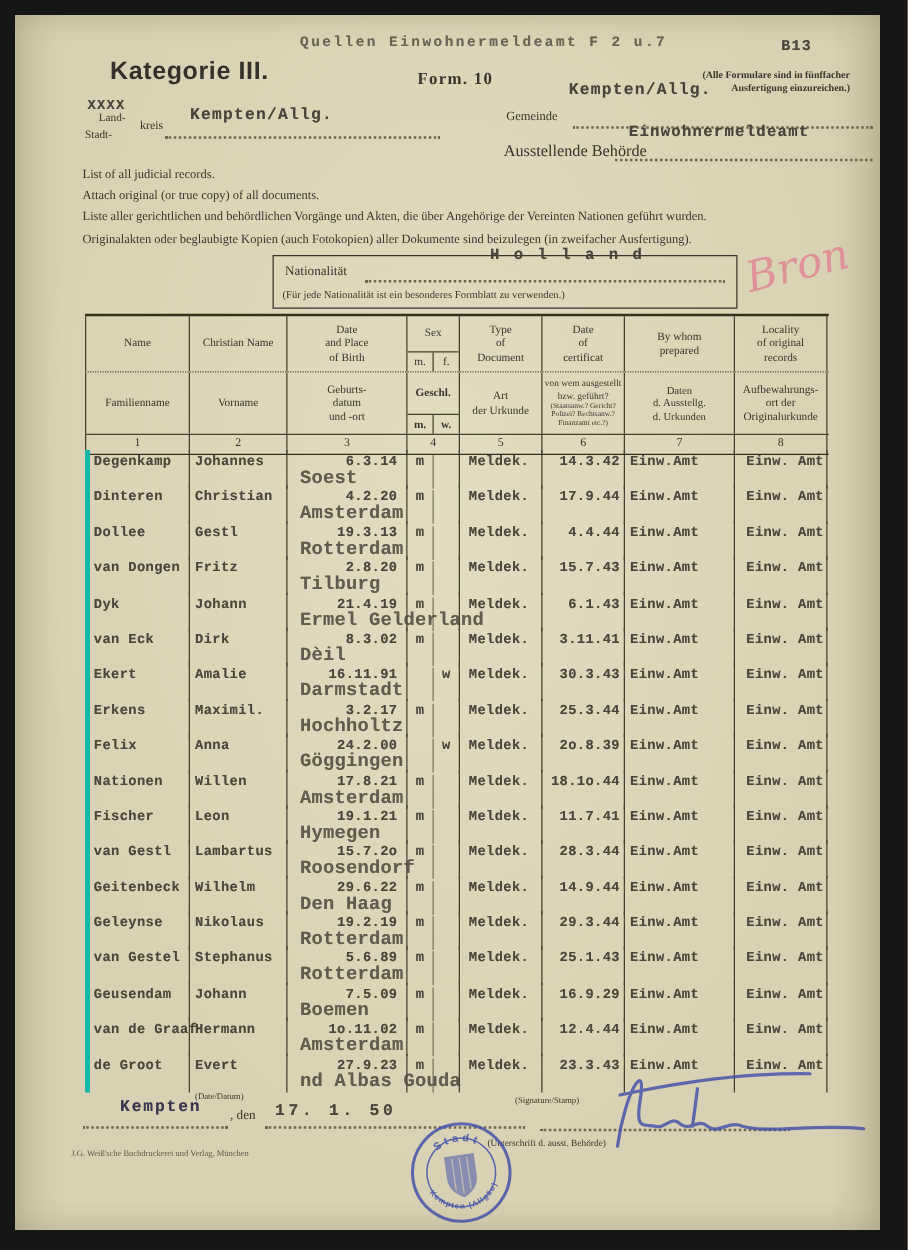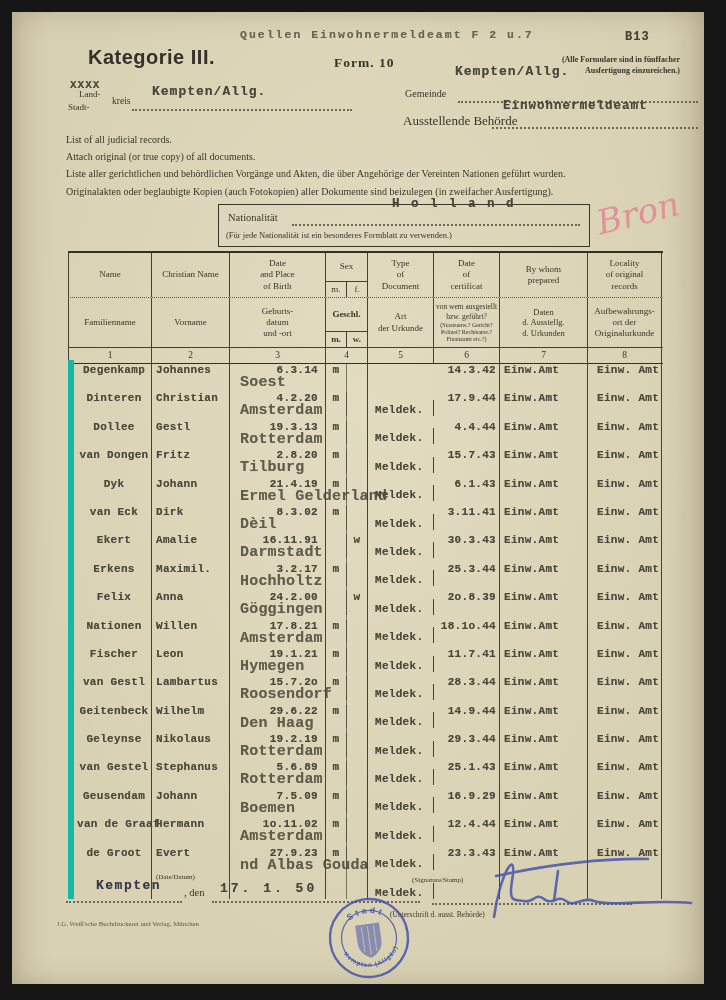--- a/index.html
+++ b/index.html
@@ -36,32 +36,32 @@
   .h-small { font-size:6px; line-height:1.15; margin-top:1px; }
   .sexhead { display:flex; flex-direction:column; width:100%; height:100%; }
   .sexhead .top { flex:1; display:flex; align-items:center; justify-content:center; }
   .mf { display:flex; border-top:1px solid #45402f; height:16px; }
   .mf span { flex:1; display:flex; align-items:center; justify-content:center; }
   .mf span:first-child { border-right:1px solid #45402f; }
 
   .tbody { left:68px; top:360px; width:595px; }
   .trow { display:grid; grid-template-columns:84px 78px 96px 42px 66px 66px 88px 74px; height:28.4px; }
   .trow > div { border-right:1px solid #45402f; overflow:visible; }
-  .trow > div:first-child { border-left:6px solid #14b8a6;text-align:center; }
+  .trow > div:first-child { border-left:4px solid #14b8a6; }
   .cell { font-family:"Liberation Mono", monospace; font-weight:bold; font-size:11px;
           color:#4c473b; letter-spacing:.3px; white-space:nowrap; padding-top:4px;
           text-shadow:0 0 .5px rgba(76,71,59,.5); }
   .c-name { padding-left:3px; }
   .c-christ { padding-left:4px; }
   .c-birth .bdate { display:block; text-align:right; padding-right:7px; }
   .c-birth .bplace { display:block; font-size:15px; letter-spacing:.2px; padding-left:10px; margin-top:-2px; opacity:.85; }
   .c-sex { display:flex; }
   .c-sex .half { flex:1; text-align:center; }
   .c-sex .half.l { border-right:1px solid rgba(69,64,47,.65); }
-  .c-type { padding-left:7px;margin-top:40px; }
+  .c-type { padding-left:7px; }
   .c-date { text-align:right; padding-right:3px; }
   .c-prep { padding-left:4px; }
   .c-loc  { padding-left:9px; }
 
   
   svg text { font-family:"Liberation Sans", sans-serif; }
   .redhand { font-family:"DejaVu Serif", serif; font-style:italic; color:#e18b96;
              transform:rotate(-14deg); opacity:.9; }
 </style>
 </head>

